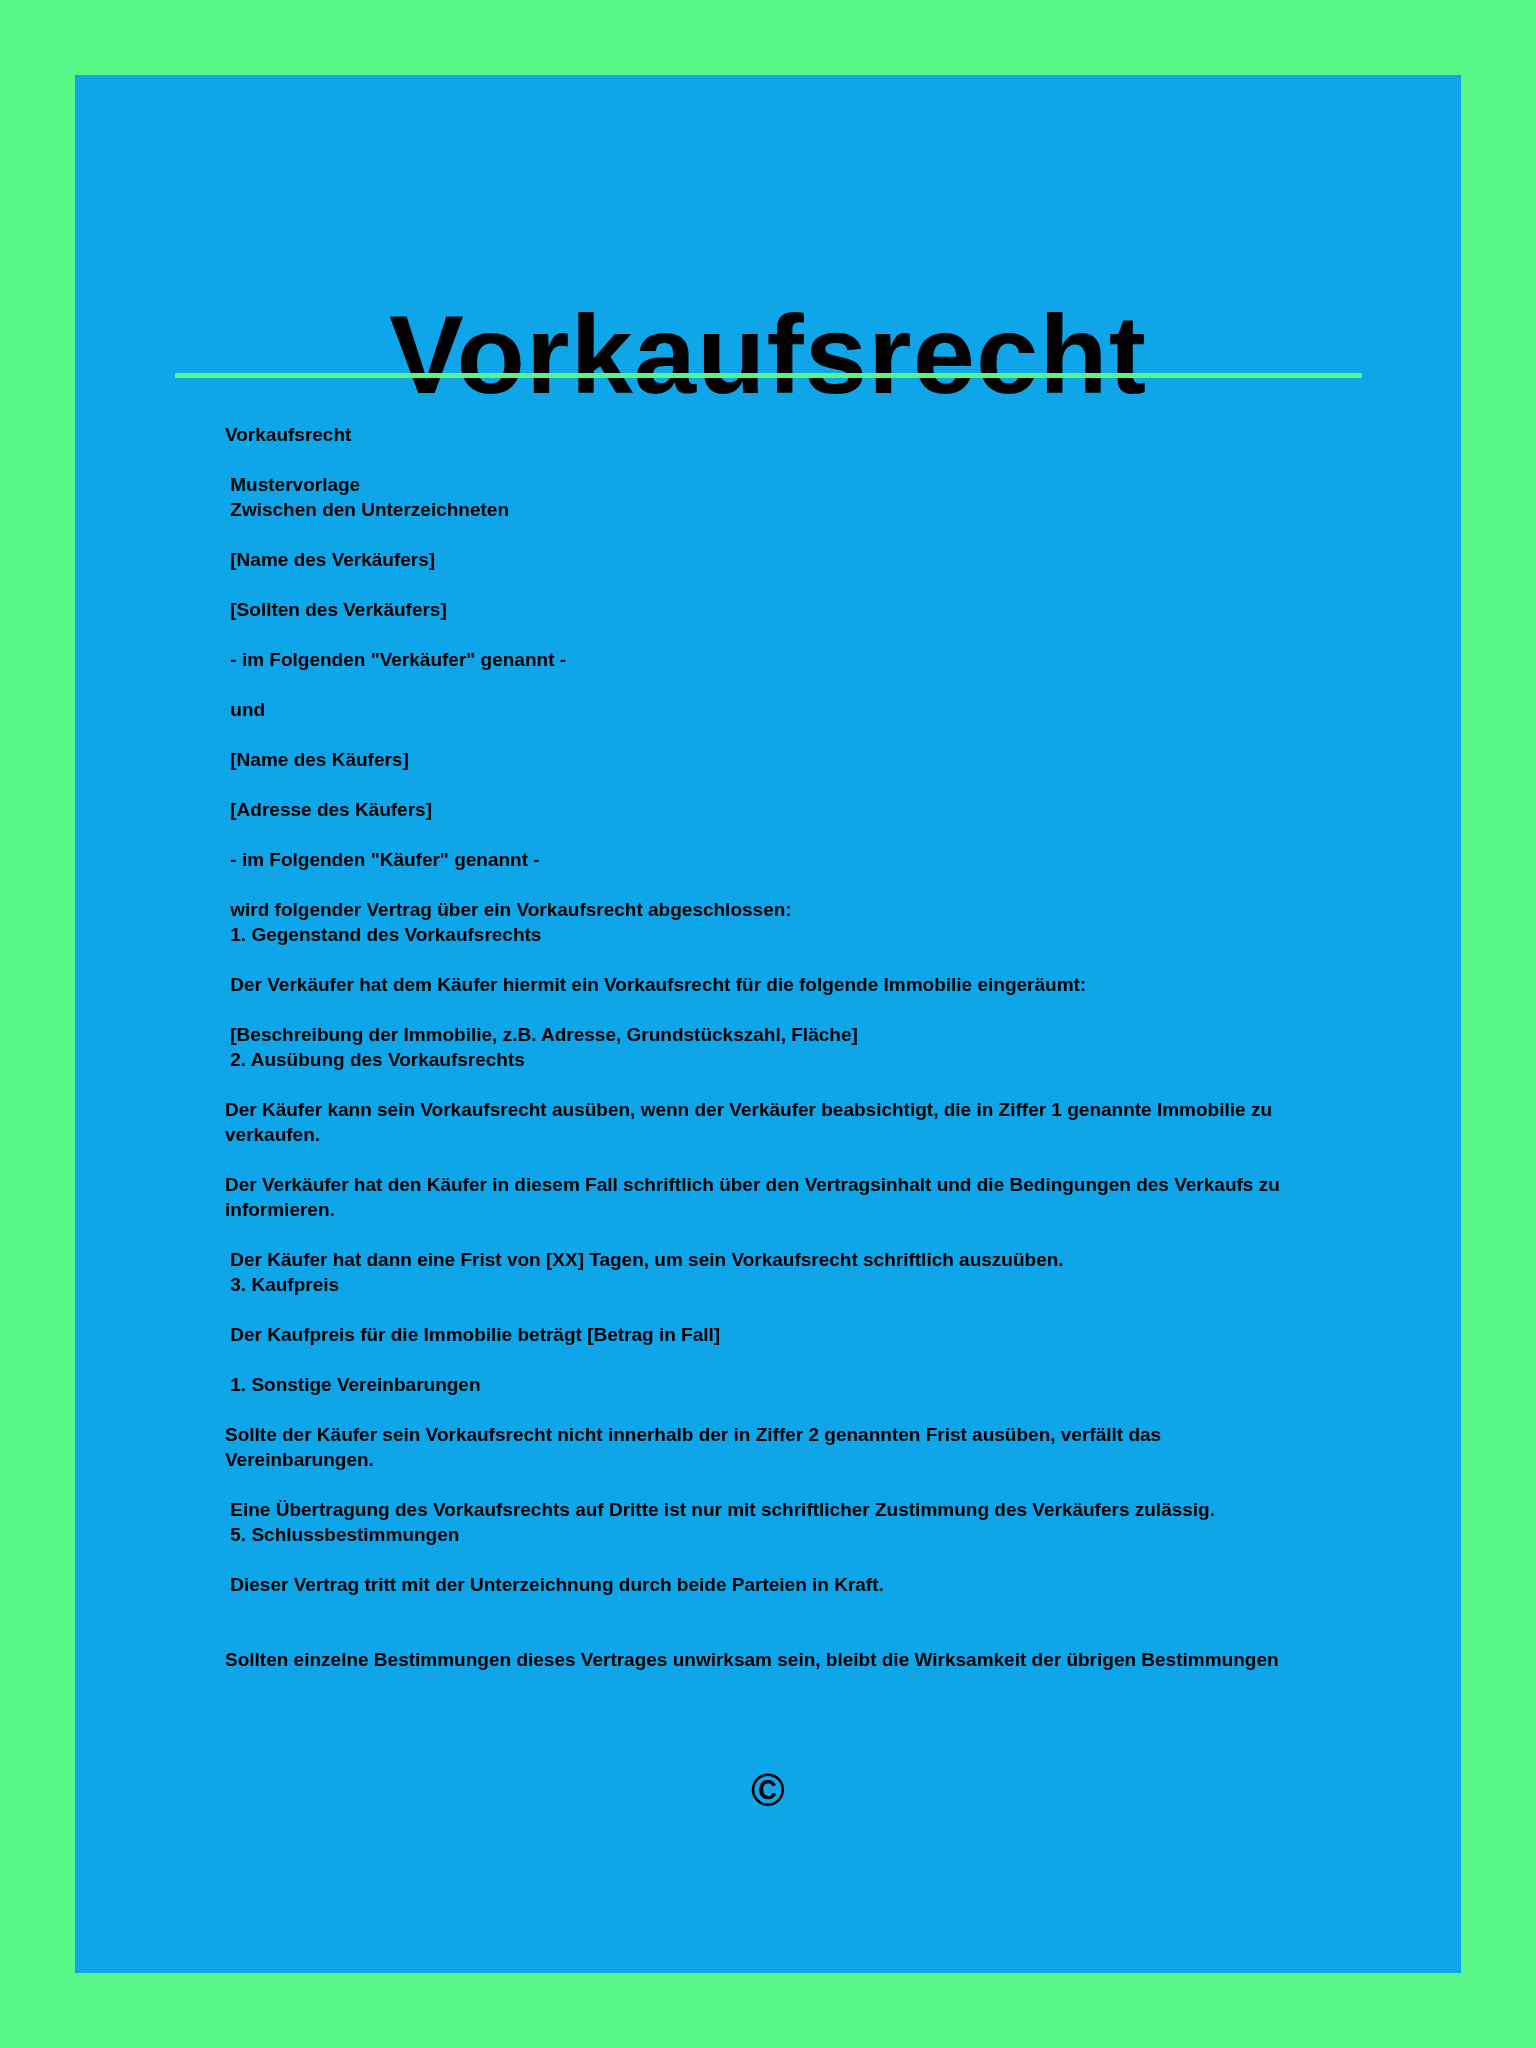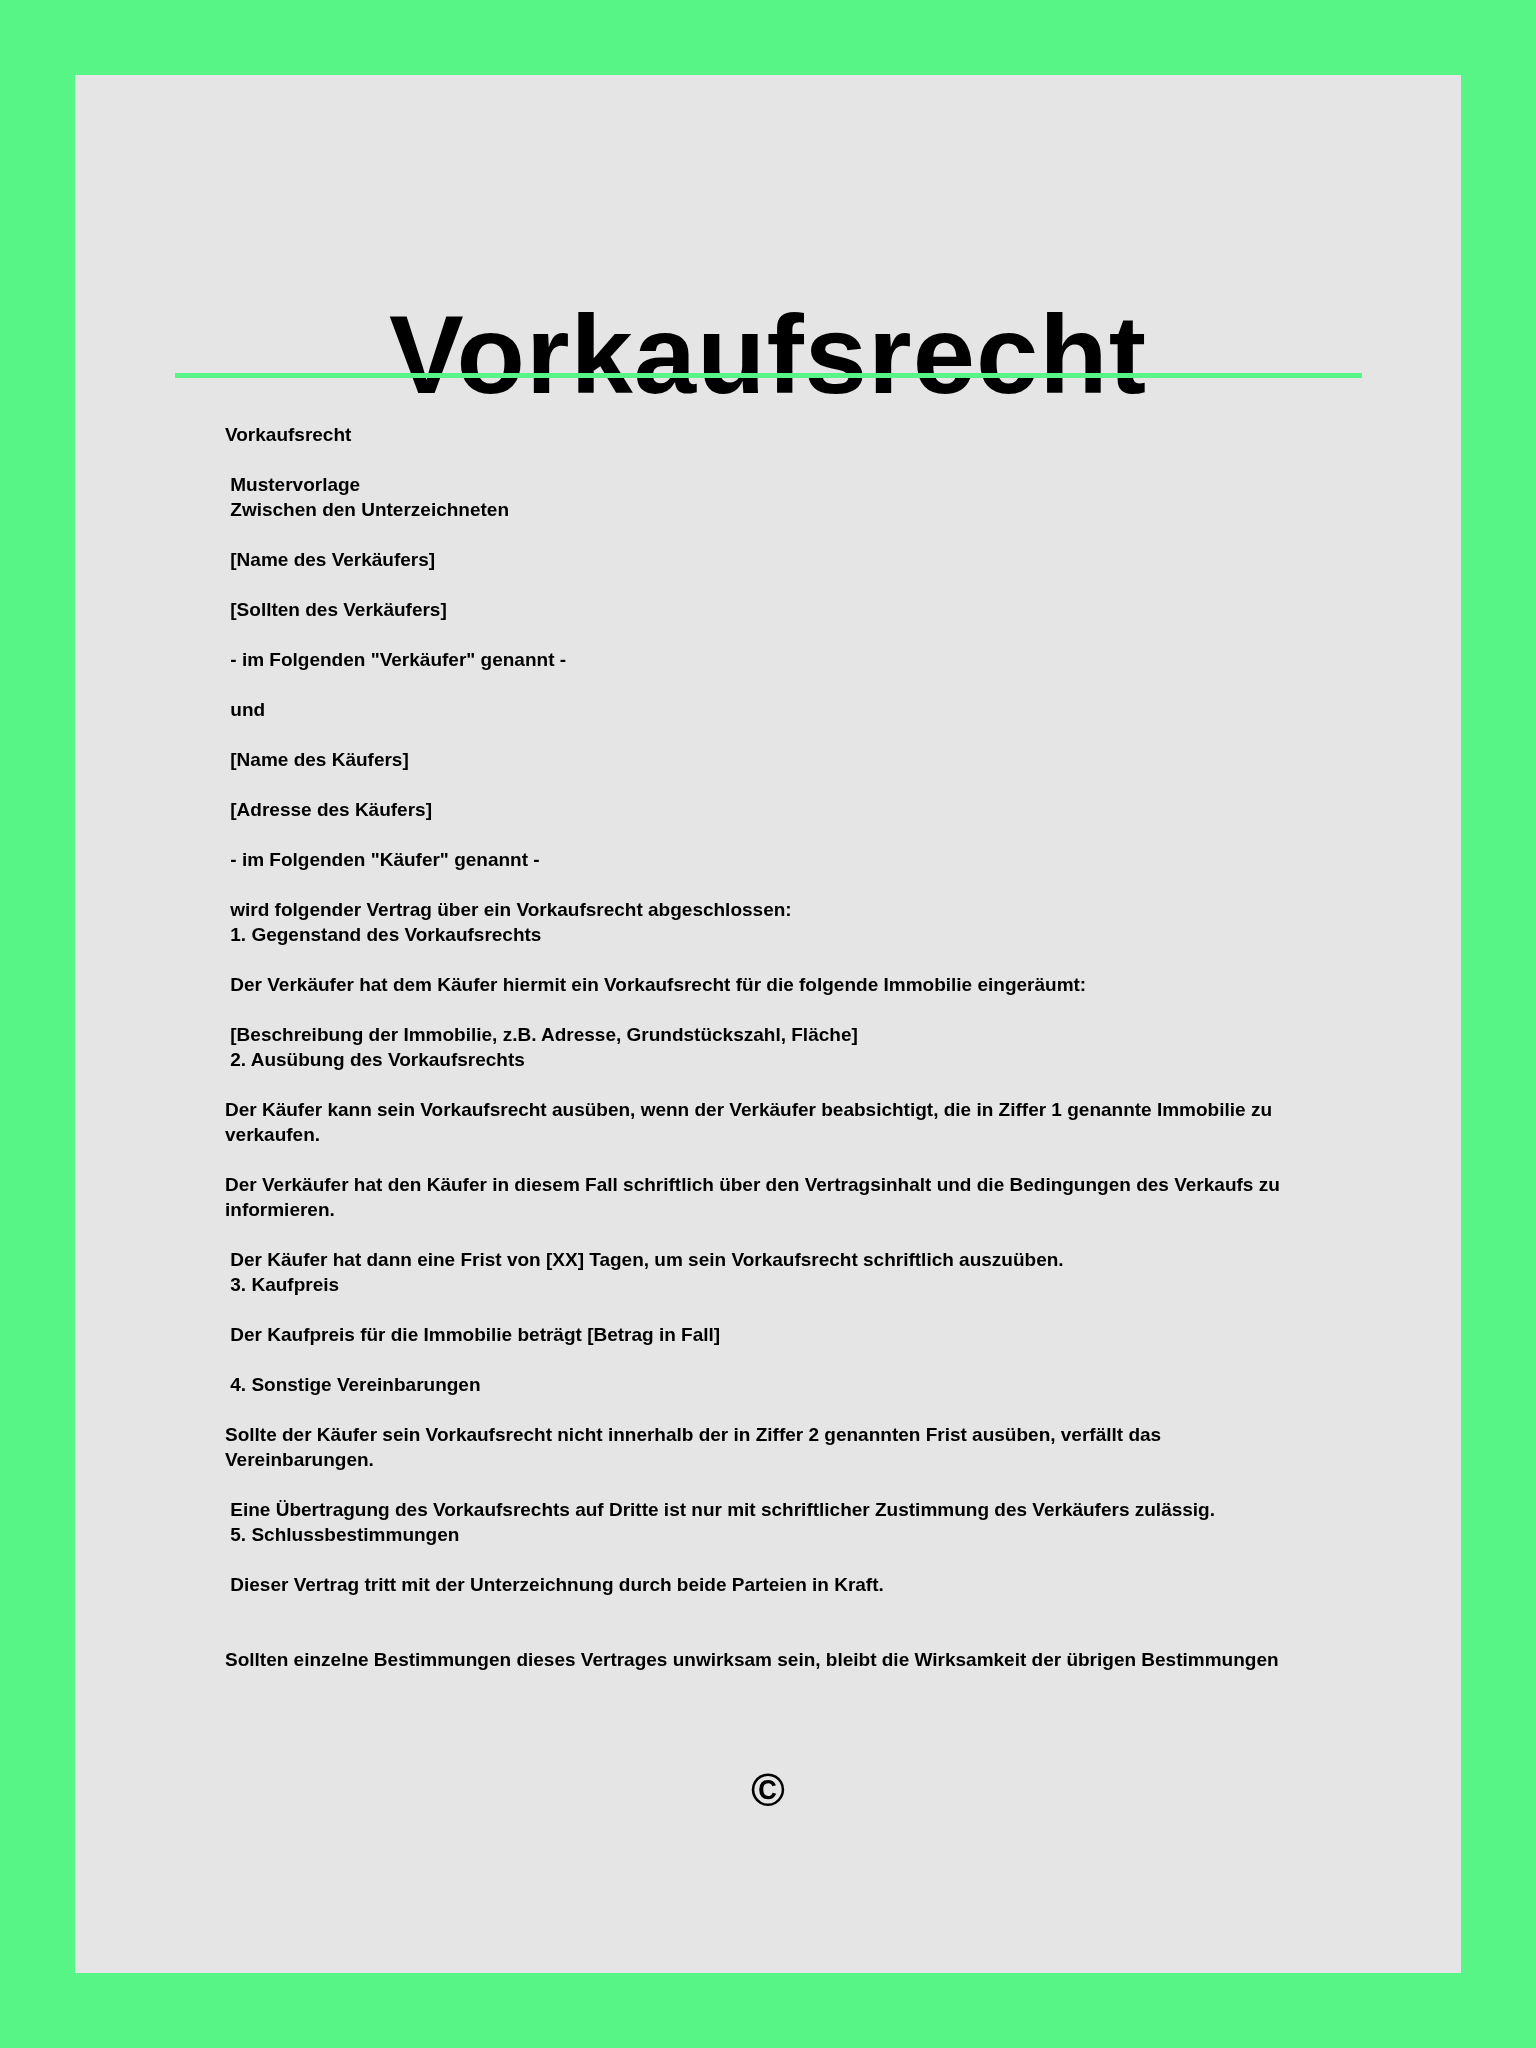--- a/index.html
+++ b/index.html
@@ -7,21 +7,21 @@
     width:1536px; height:2048px;
     background:#57f586;
     position:relative;
     overflow:hidden;
     font-family:"Liberation Sans", sans-serif;
   }
   .page {
     position:absolute;
     left:75px; top:75px;
     width:1386px; height:1898px;
-    background:#e5e5e5;
+    background:#0ea5e9;
   }
   .title {
     position:absolute;
     left:0; right:0;
     top:220px;
     text-align:center;
     font-weight:bold;
     font-size:112px;
     line-height:120px;
     color:#000;
@@ -92,21 +92,21 @@
       <div class="line">verkaufen.</div>
       <div class="line"></div>
       <div class="line">Der Verkäufer hat den Käufer in diesem Fall schriftlich über den Vertragsinhalt und die Bedingungen des Verkaufs zu</div>
       <div class="line">informieren.</div>
       <div class="line"></div>
       <div class="line"> Der Käufer hat dann eine Frist von [XX] Tagen, um sein Vorkaufsrecht schriftlich auszuüben.</div>
       <div class="line"> 3. Kaufpreis</div>
       <div class="line"></div>
       <div class="line"> Der Kaufpreis für die Immobilie beträgt [Betrag in Fall]</div>
       <div class="line"></div>
-      <div class="line"> 4. Sonstige Vereinbarungen</div>
+      <div class="line"> 1. Sonstige Vereinbarungen</div>
       <div class="line"></div>
       <div class="line">Sollte der Käufer sein Vorkaufsrecht nicht innerhalb der in Ziffer 2 genannten Frist ausüben, verfällt das</div>
       <div class="line">Vereinbarungen.</div>
       <div class="line"></div>
       <div class="line"> Eine Übertragung des Vorkaufsrechts auf Dritte ist nur mit schriftlicher Zustimmung des Verkäufers zulässig.</div>
       <div class="line"> 5. Schlussbestimmungen</div>
       <div class="line"></div>
       <div class="line"> Dieser Vertrag tritt mit der Unterzeichnung durch beide Parteien in Kraft.</div>
       <div class="line"></div>
       <div class="line"></div>

